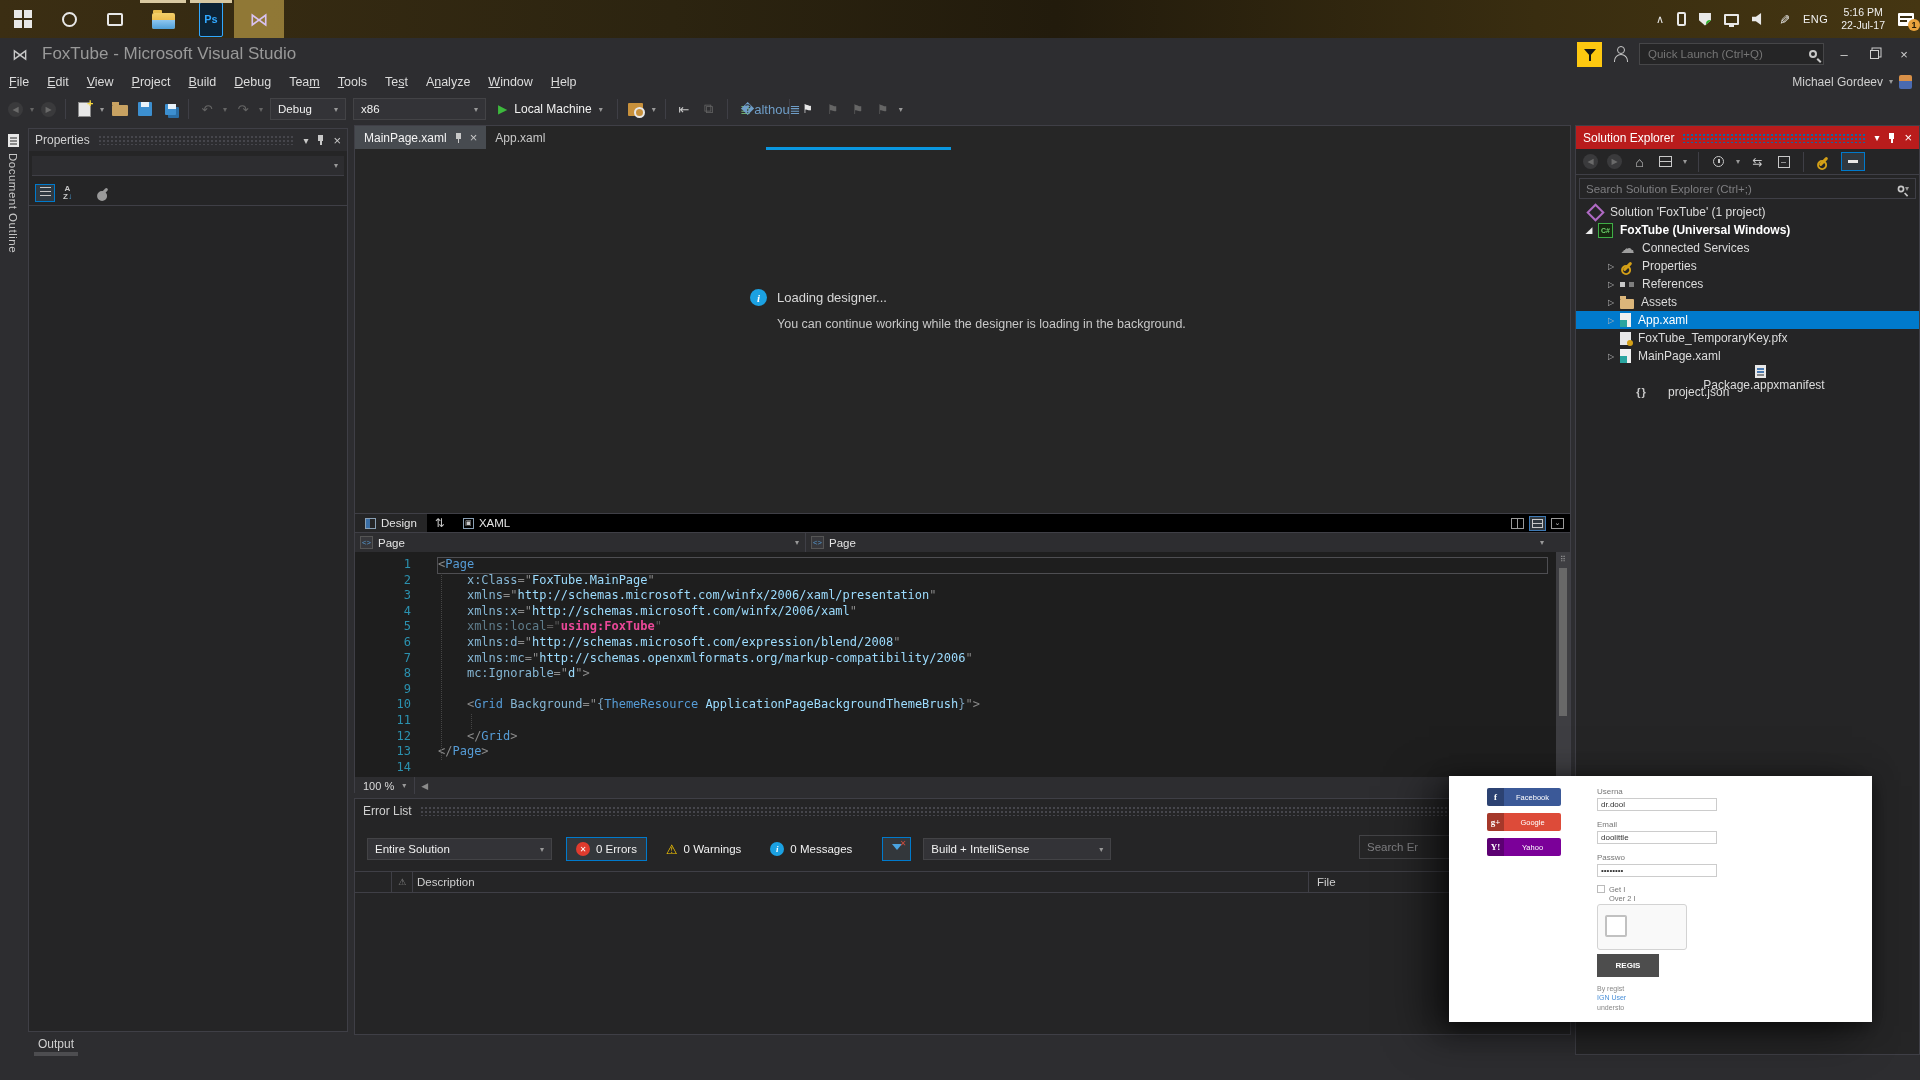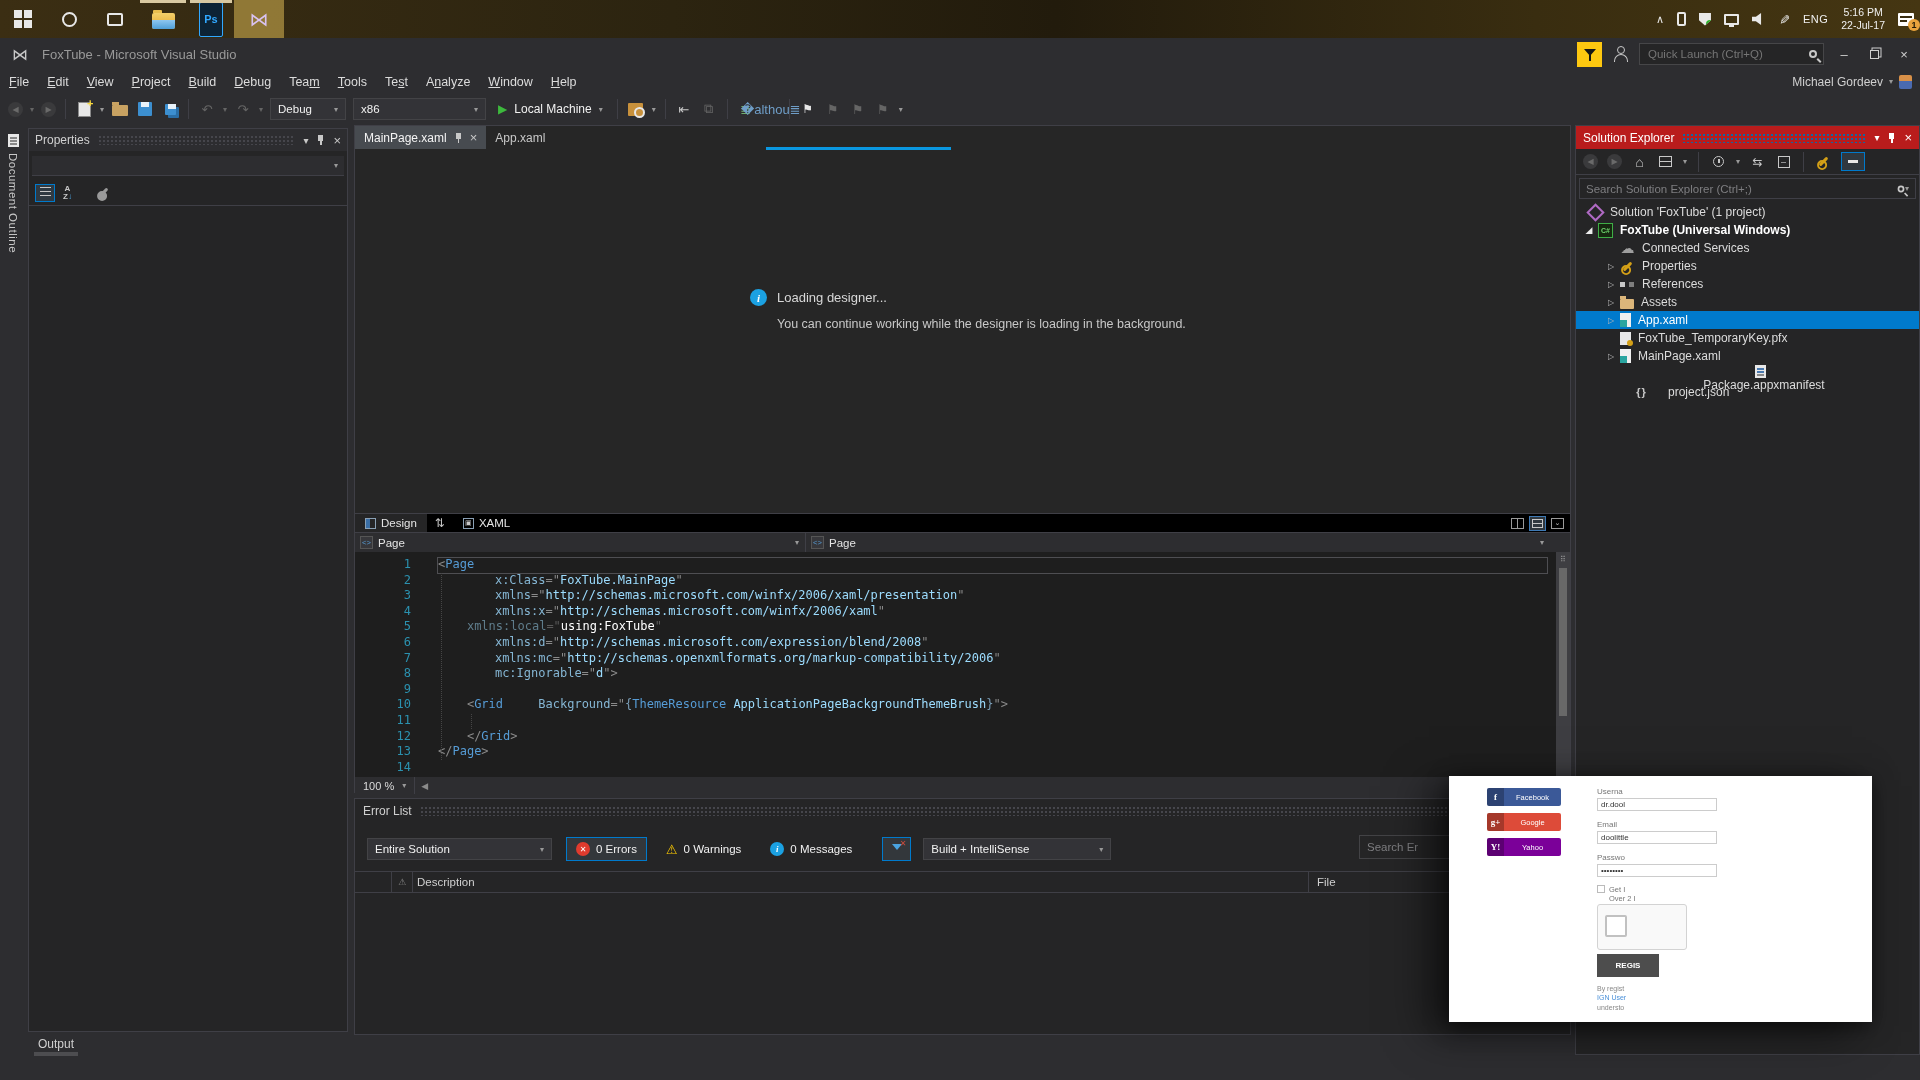--- a/index.html
+++ b/index.html
@@ -37,21 +37,21 @@
   .tclock{font-size:10.5px;text-align:center;line-height:1.25;}
   .tnotif{width:16px;height:13px;background:#fff;border-radius:1px;position:relative;}
   .tnotif::before{content:"";position:absolute;left:2px;top:3px;right:2px;height:2px;background:#3a2e12;}
   .tnotif::after{content:"";position:absolute;left:2px;top:7px;width:7px;height:2px;background:#3a2e12;}
   .tbadge{position:absolute;right:-6px;bottom:-5px;width:12px;height:12px;border-radius:50%;background:#e8a33d;
           color:#201a08;font-size:9px;font-weight:bold;display:flex;align-items:center;justify-content:center;}
 
   
   .titlebar{position:absolute;left:0;top:38px;width:1920px;height:32px;background:#2d2d30;display:flex;align-items:center;}
   .vslogo{margin-left:12px;font-size:16px;color:#c8c8c8;}
-  .wtitle{margin-left:14px;color:#999;font-size:13px;}
+  .wtitle{margin-left:14px;color:#999;font-size:17px;}
   .tb-right{margin-left:auto;display:flex;align-items:center;gap:10px;padding-right:6px;}
   .flag{width:25px;height:25px;background:#fec810;display:flex;align-items:center;justify-content:center;}
   .funnel{position:relative;width:12px;height:13px;}
   .funnel::before{content:"";position:absolute;left:0;top:1px;border-left:6px solid transparent;border-right:6px solid transparent;border-top:7px solid #161616;}
   .funnel::after{content:"";position:absolute;left:5px;top:7px;width:2px;height:6px;background:#161616;}
   .person{width:17px;height:16px;position:relative;}
   .person::before{content:"";position:absolute;left:5px;top:0;width:6px;height:6px;border:1.5px solid #c8c8c8;border-radius:50%;}
   .person::after{content:"";position:absolute;left:2px;top:8px;width:12px;height:7px;border:1.5px solid #c8c8c8;border-bottom:none;border-radius:7px 7px 0 0;}
   .qlaunch{width:185px;height:22px;background:#252526;border:1px solid #464648;display:flex;align-items:center;padding:0 6px;}
   .qlaunch input{flex:1;background:transparent;border:none;outline:none;color:#7e7e81;font-size:11.5px;font-family:inherit;}
@@ -140,22 +140,22 @@
   .sp3{width:13px;height:11px;border:1px solid #9a9a9a;color:#c8c8c8;font-size:7px;display:flex;align-items:center;justify-content:center;}
   .bcrumb{position:absolute;left:0;top:407px;width:100%;height:19px;background:#2d2d30;display:flex;align-items:center;font-size:11.5px;color:#e4e4e4;}
   .bc-ic{width:13px;height:13px;background:#37373b;border:1px solid #555;color:#569cd6;font-size:7.5px;display:flex;align-items:center;justify-content:center;margin:0 5px;flex:none;}
   .bc-ic::before{content:"\003C\003E";}
   .bcdiv{width:1px;height:100%;background:#3f3f46;}
   .code{position:absolute;left:0;top:426px;width:100%;height:225px;background:#1e1e1e;font-family:"DejaVu Sans Mono","Liberation Mono",monospace;font-size:12px;}
   .crow{position:relative;height:15.6px;display:flex;white-space:pre;line-height:15.6px;}
   .ln{width:56px;text-align:right;color:#2b91af;flex:none;}
   .ct{padding-left:27px;}
   .crow.cur::after{content:"";position:absolute;left:82px;right:22px;top:0;height:15px;border:1px solid #4e4e52;}
-  .tk-p{color:#8a8a8a;}.tk-el{color:#569cd6;}.tk-at{color:#85b6d4;margin-left:28px;}.tk-vl{color:#9cdcfe;}
-  .tk-mk{color:#7a9eb8;}.tk-dat{color:#5f7d8c;}.tk-dvl{color:#ffffff;}.tk-dp{color:#5a5a5a;}.tk-w{color:#d4d4d4;}
+  .tk-p{color:#8a8a8a;}.tk-el{color:#569cd6;}.tk-at{color:#85b6d4;}.tk-vl{color:#9cdcfe;}
+  .tk-mk{color:#7a9eb8;}.tk-dat{color:#5f7d8c;}.tk-dvl{color:#ec4899;font-weight:bold;}.tk-dp{color:#5a5a5a;}.tk-w{color:#d4d4d4;}
   .guide{position:absolute;width:0;border-left:1px dotted #464646;}
   .vscroll{position:absolute;right:0;top:0;width:14px;height:100%;background:#3e3e42;}
   .vthumb{position:absolute;left:3px;top:10px;width:8px;height:148px;background:#686868;}
   .vgrip{position:absolute;left:0;top:-14px;width:14px;height:14px;background:#3e3e42;color:#999;font-size:8px;display:flex;align-items:center;justify-content:center;}
   .zoombar{position:absolute;left:0;top:651px;width:100%;height:17px;background:#2d2d30;display:flex;align-items:center;font-size:11px;color:#dcdcdc;}
   .zoomsel{display:flex;align-items:center;gap:8px;padding:0 8px;height:100%;border-right:1px solid #3f3f46;}
   .hscroll-arrow{color:#8a8a8a;font-size:9px;padding:0 6px;}
 
   
   .errlist{left:354px;top:798px;width:1217px;height:237px;}

